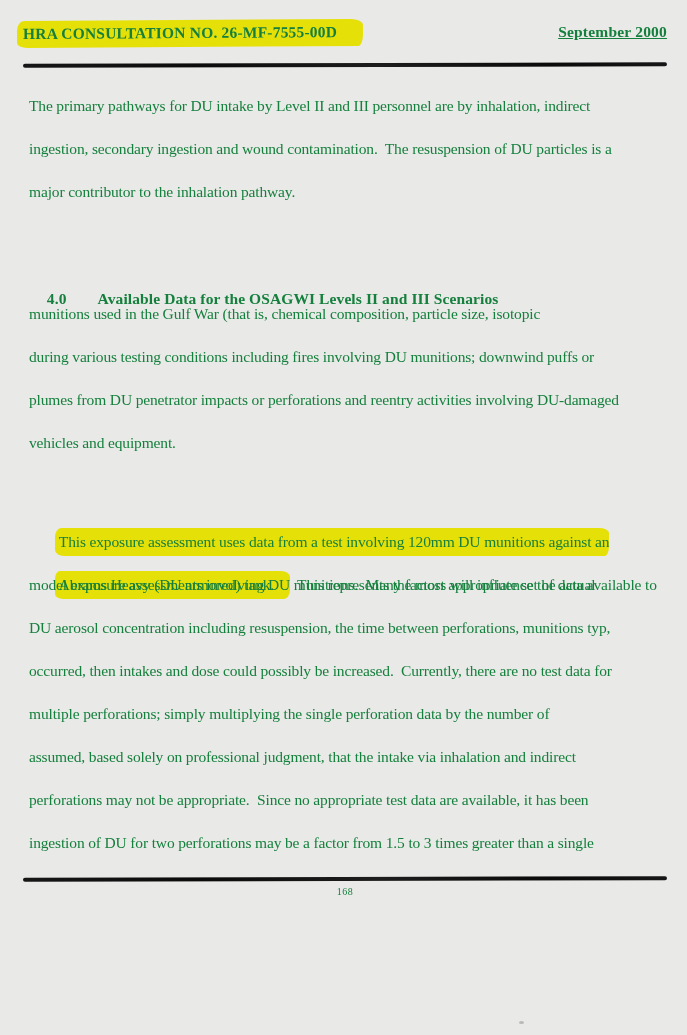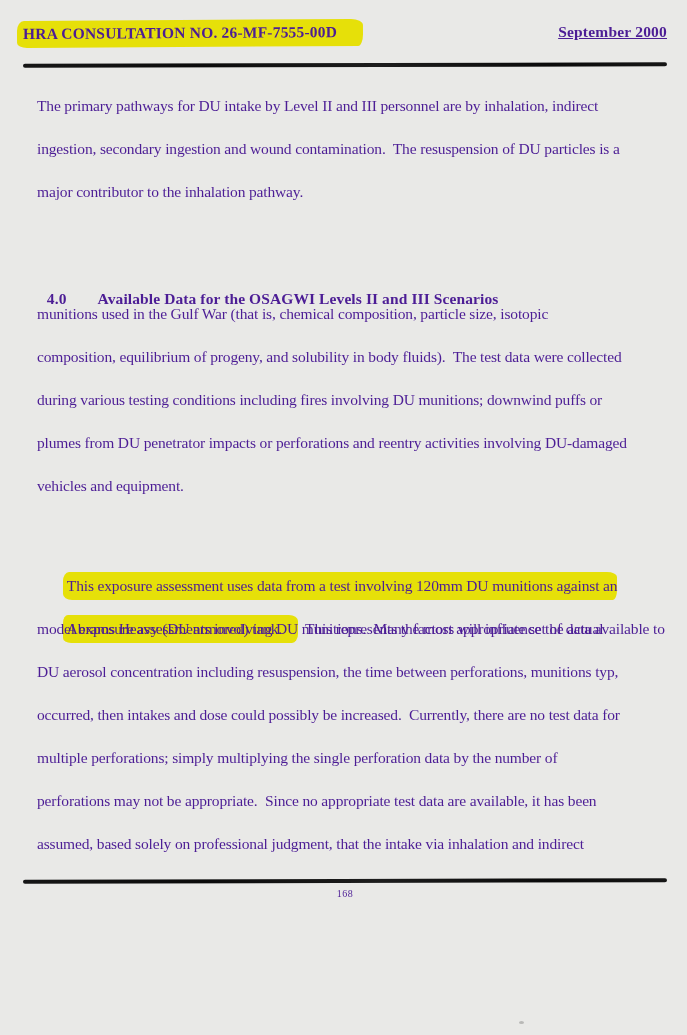--- a/index.html
+++ b/index.html
@@ -6,21 +6,21 @@
     margin: 0;
     padding: 0;
     background: #d6d6d5;
     font-family: "Liberation Serif", "DejaVu Serif", serif;
   }
   .page {
     position: relative;
     width: 687px;
     height: 1035px;
     background: #e9e9e7;
-    color: #4c1d95;
+    color: #15803d;
     overflow: hidden;
     box-sizing: border-box;
     padding: 20px 20px 0 23px;
   }
   
   .page-header {
     display: flex;
     justify-content: space-between;
     align-items: flex-start;
     font-weight: bold;
@@ -50,21 +50,21 @@
     background: linear-gradient(90deg, #161616, #0b0b0b 28%, #1d1d1d 55%, #0a0a0a 82%, #161616);
     border-radius: 2px;
   }
   .rule-top { margin: 16px 0 0 0; transform: rotate(-0.12deg); }
   .rule-bottom { margin: 13px 0 0 0; transform: rotate(-0.15deg); }
   
   .body-text {
     font-size: 15.5px;
     letter-spacing: -0.15px;
   }
-  .para { margin: 14px; }
+  .para { margin: 6px; }
   .line {
     white-space: pre;
     height: 43px;
     line-height: 43px;
     overflow: visible;
   }
   .para-1 { margin-top: 17px; }
   .section-heading {
     margin-top: 21px;
     height: 43px;
@@ -124,39 +124,39 @@
       <div class="line">ingestion, secondary ingestion and wound contamination.  The resuspension of DU particles is a</div>
       <div class="line">major contributor to the inhalation pathway.</div>
     </div>
 
     <div class="section-heading">
       <span class="sec-num">4.0</span><span>Available Data for the OSAGWI Levels II and III Scenarios</span>
     </div>
 
     <div class="para para-2">
       <div class="line">munitions used in the Gulf War (that is, chemical composition, particle size, isotopic</div>
-      <div class="line">composition, equilibrium of progeny, and solubility in body fluids).  The test data were collected</div>
       <div class="line">during various testing conditions including fires involving DU munitions; downwind puffs or</div>
       <div class="line">plumes from DU penetrator impacts or perforations and reentry activities involving DU-damaged</div>
       <div class="line">vehicles and equipment.</div>
     </div>
 
     <div class="para para-3">
       <div class="line">
         <span class="hl line-hl">This exposure assessment uses data from a test involving 120mm DU munitions against an</span>
       </div>
       <div class="line">
         <span class="hl hl-line2">Abrams Heavy (DU armored) tank.</span><span class="after-hl">This represents the most appropriate set of data available to</span>
       </div>
       <div class="line">model exposure assessments involving DU munitions.  Many factors will influence the actual</div>
       <div class="line">DU aerosol concentration including resuspension, the time between perforations, munitions typ,</div>
       <div class="line">occurred, then intakes and dose could possibly be increased.  Currently, there are no test data for</div>
       <div class="line">multiple perforations; simply multiplying the single perforation data by the number of</div>
+      <div class="line">assumed, based solely on professional judgment, that the intake via inhalation and indirect</div>
       <div class="line">perforations may not be appropriate.  Since no appropriate test data are available, it has been</div>
-      <div class="line">assumed, based solely on professional judgment, that the intake via inhalation and indirect</div>
+      <div class="line">ingestion of DU for two perforations may be a factor from 1.5 to 3 times greater than a single</div>
     </div>
 
   </div>
 
   <div class="rule rule-bottom"></div>
   <div class="page-number">168</div>
 
   <div class="speck"></div>
 
 </div>

